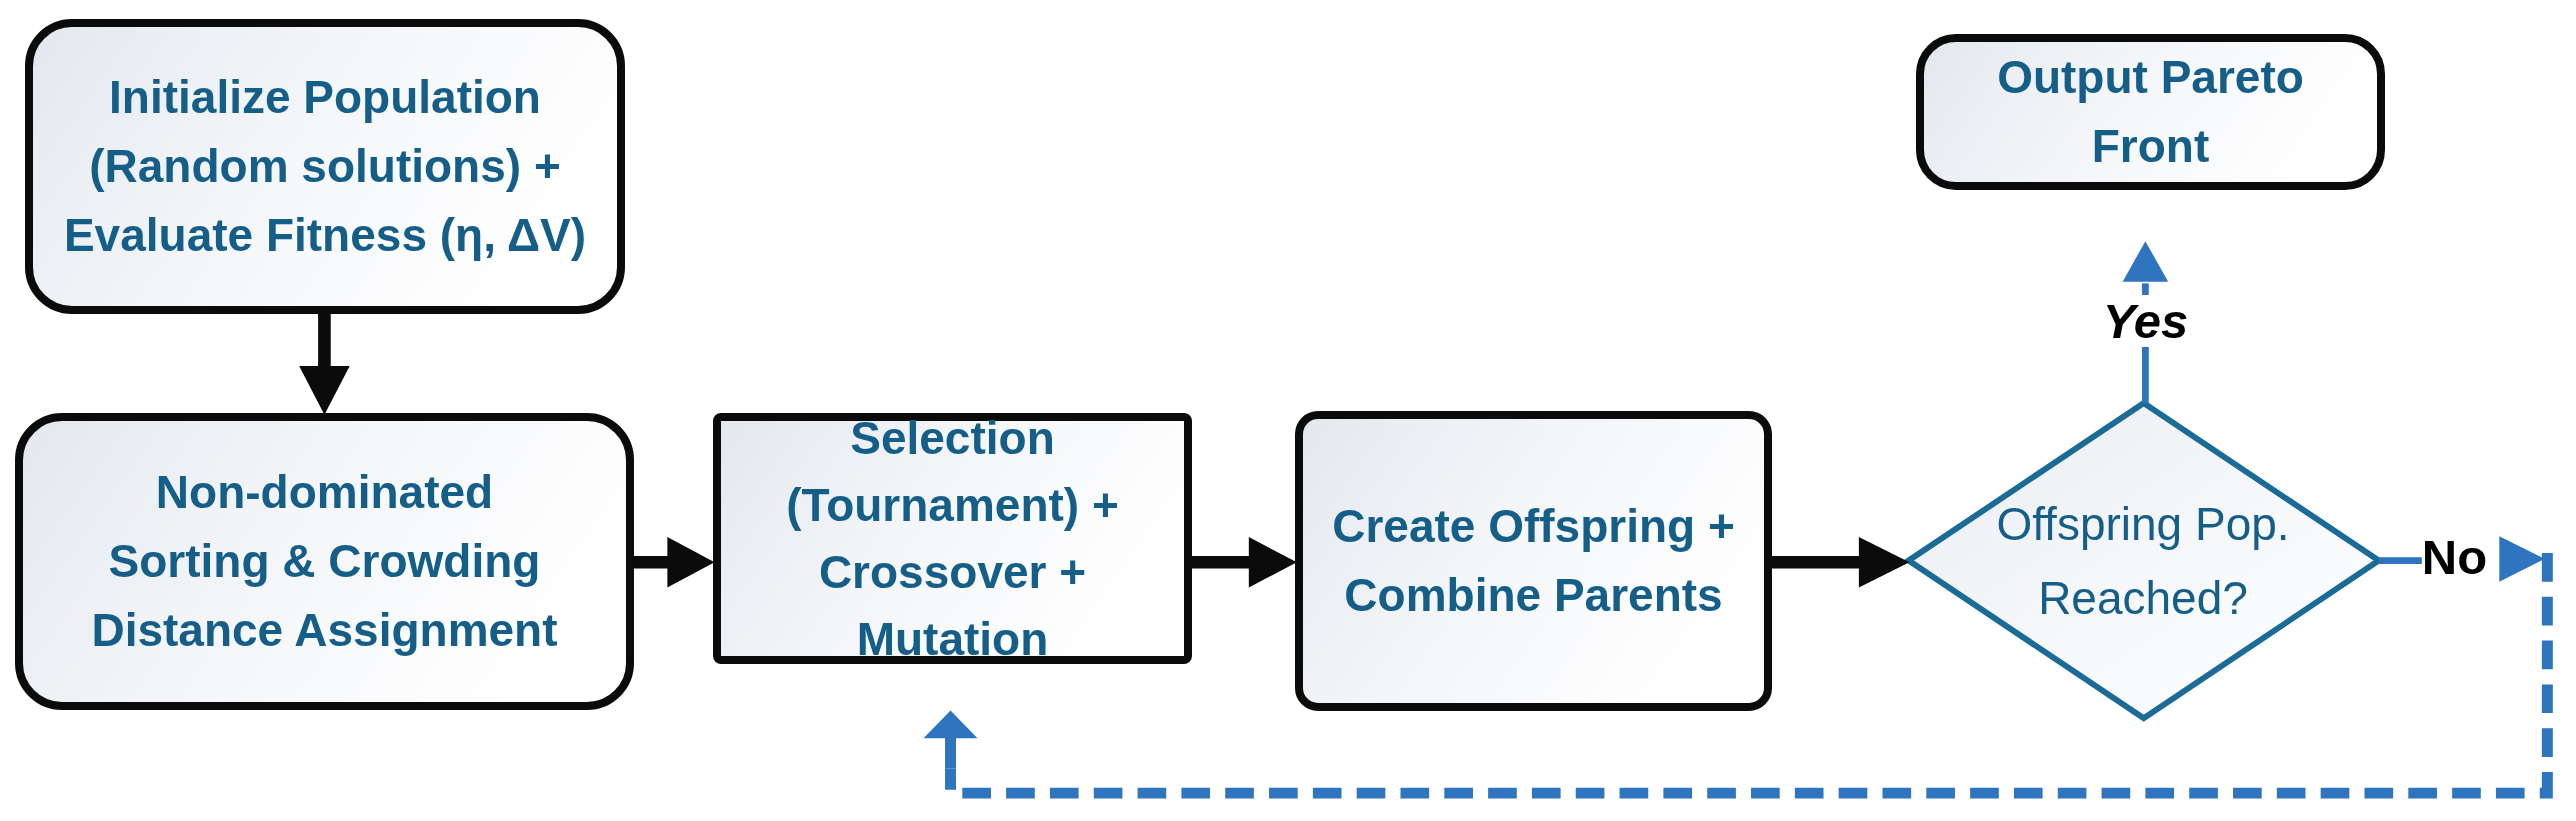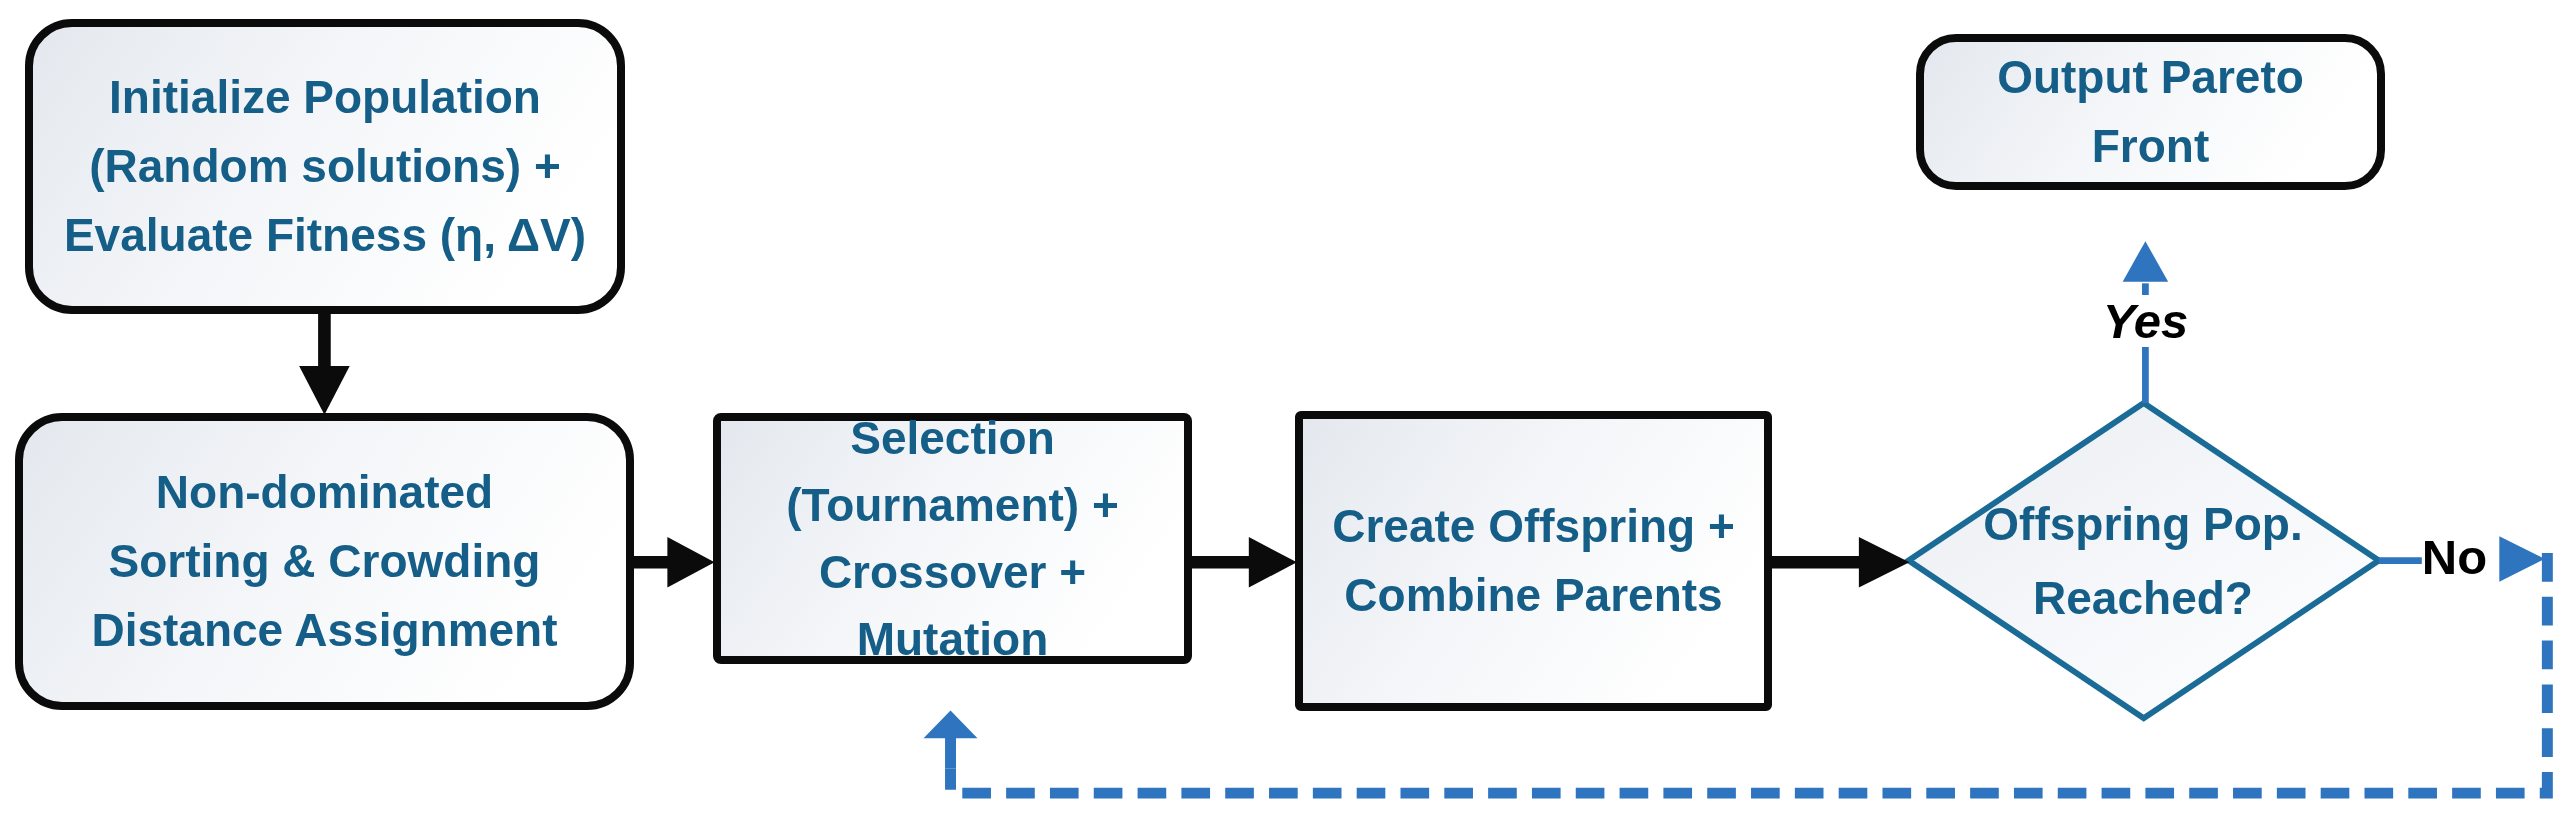--- a/index.html
+++ b/index.html
@@ -44,21 +44,21 @@
   .diamond-text {
     position: absolute;
     left: 1941px; top: 476px;
     width: 404px; height: 169px;
     display: flex;
     align-items: center;
     justify-content: center;
     text-align: center;
     white-space: pre-line;
     color: #155e88;
-    font-weight: bold;
+    font-weight: normal;
     font-size: 46px;
     line-height: 74px;
   }
   .branch-label {
     position: absolute;
     color: #000000;
     font-weight: bold;
     font-size: 49px;
     line-height: 52px;
     text-align: center;
@@ -139,21 +139,21 @@
 Distance Assignment</span>
   </div>
 
   <div class="box" style="left:713px; top:413px; width:479px; height:251px; border-radius:8px;">
     <span class="shape-text" style="line-height:67px;">Selection
 (Tournament) +
 Crossover +
 Mutation</span>
   </div>
 
-  <div class="box" style="left:1295px; top:411px; width:477px; height:300px; border-radius:6px;">
+  <div class="box" style="left:1295px; top:411px; width:477px; height:300px; border-radius:23px;">
     <span class="shape-text">Create Offspring +
 Combine Parents</span>
   </div>
 
   <div class="box box-out" style="left:1916px; top:34px; width:469px; height:156px;">
     <span class="shape-text">Output Pareto
 Front</span>
   </div>
 
   <div class="diamond-text">Offspring Pop.

